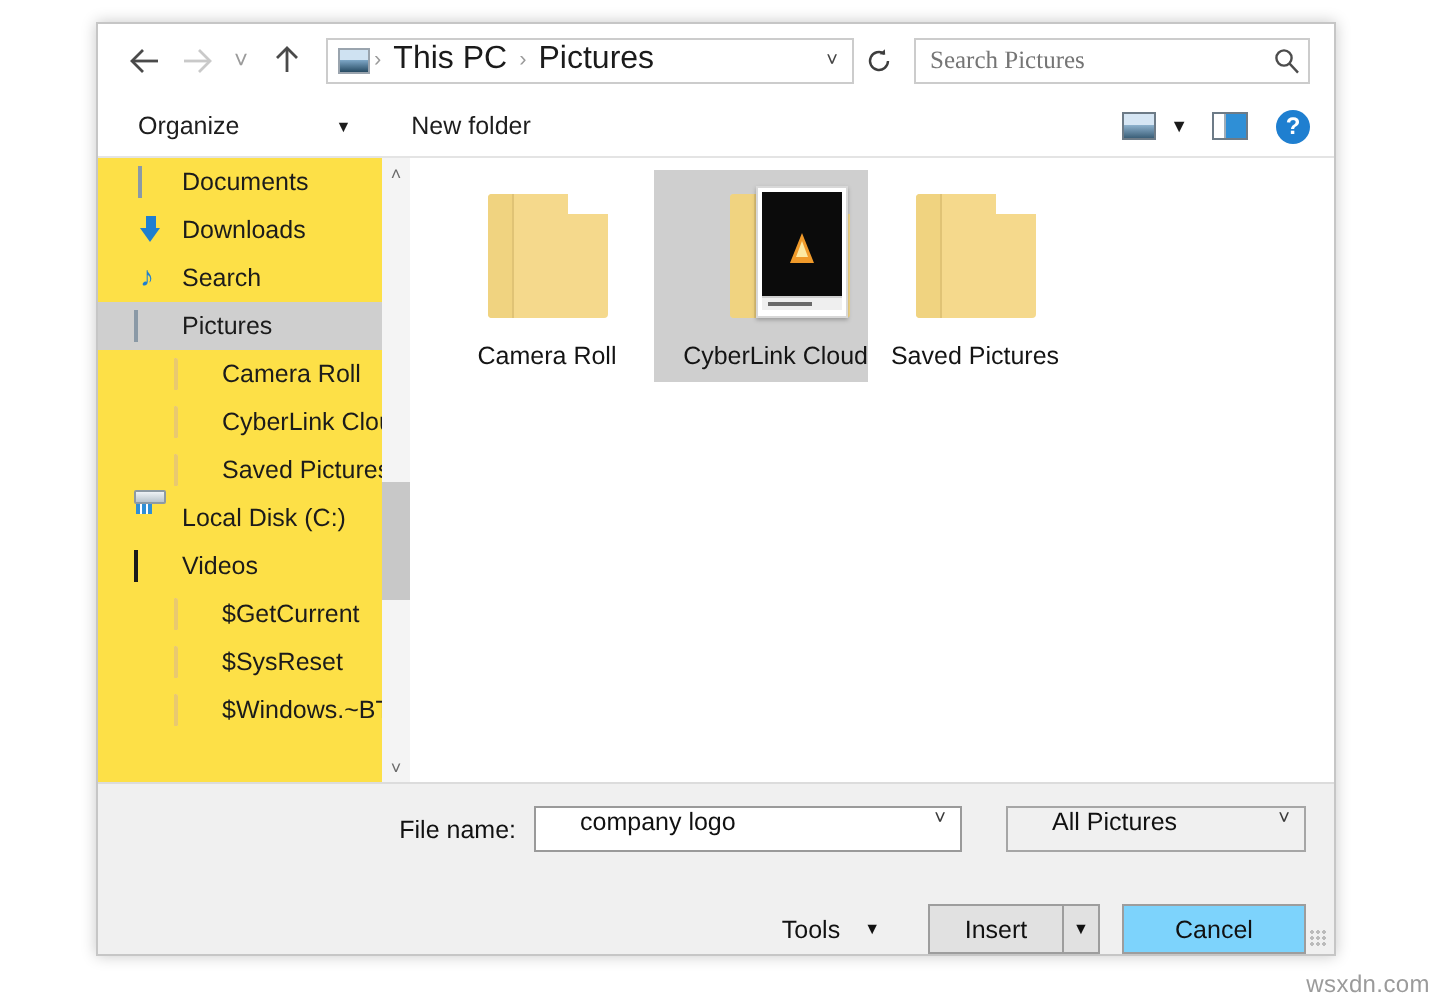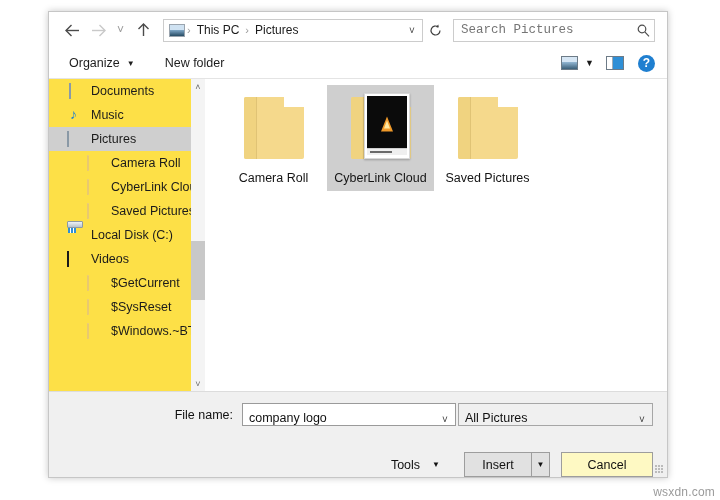--- a/index.html
+++ b/index.html
@@ -117,21 +117,21 @@
   .pic-icon {
     width: 16px; height: 13px;
     margin-left: 5px;
     flex: 0 0 auto;
     border: 1px solid #9aa4ae;
     background: linear-gradient(#cfe2f2 0%, #cfe2f2 45%, #7fa8c8 45%, #274b63 100%);
     box-sizing: border-box;
     position: relative;
   }
   .crumb {
-    font-size: 12px;
+    font-size: 16px;
     color: #1b1b1b;
     padding: 0 4px;
     white-space: nowrap;
   }
   .crumb-sep {
     color: #9a9a9a;
     font-size: 11px;
     padding: 0 2px;
   }
   .addr-drop {
@@ -163,21 +163,21 @@
     align-items: center;
     box-sizing: border-box;
   }
   .searchbox input {
     border: 0;
     outline: 0;
     flex: 1 1 auto;
     font-size: 12.5px;
     color: #0c4a6e;
     padding: 0 4px 0 7px;
-    font-family: Liberation Mono, monospace;
+    font-family: Liberation Serif, serif;
     background: transparent;
     min-width: 0;
   }
   .search-icon {
     width: 22px;
     display: flex;
     align-items: center;
     justify-content: center;
     color: #4c4c4c;
     flex: 0 0 auto;
@@ -193,20 +193,21 @@
     box-sizing: border-box;
     border-bottom: 1px solid #e4e4e4;
   }
   .cmd-item {
     font-size: 12.5px;
     color: #1d1d1d;
     display: flex;
     align-items: center;
     padding: 3px 6px;
     cursor: default;
+    gap: 41px;
   }
   .cmd-caret {
     font-size: 8px;
     margin-left: 7px;
     color: #1d1d1d;
   }
   .cmd-item.newfolder { margin-left: 18px; }
   .cmd-right {
     margin-left: auto;
     display: flex;
@@ -405,21 +406,21 @@
   .tile-row { display: flex; }
   .tile {
     width: 107px;
     padding-top: 6px;
     display: flex;
     flex-direction: column;
     align-items: center;
     cursor: default;
     background: transparent;
   }
-  .tile.selected { background: #cfcfcf; }
+  .tile.selected { background: #cfcfcf; align-items: flex-end; }
   .tile-art {
     width: 78px;
     height: 76px;
     position: relative;
   }
   
   .folder-big {
     position: absolute;
     left: 9px; top: 6px;
     width: 60px; height: 62px;
@@ -519,25 +520,26 @@
   .fname-label {
     font-size: 12.5px;
     color: #111111;
     margin-right: 9px;
   }
   .combo {
     height: 23px;
     border: 1px solid #9a9a9a;
     background: #ffffff;
     display: flex;
-    align-items: flex-end;
-    box-sizing: border-box;
+    align-items: flex-start;
+    box-sizing: border-box;
+    padding-left: 16px;
   }
   .combo.fname { width: 214px; }
-  .combo.ftype { width: 195px; margin-left: 2px; background: #f0f0f0; border-color: #a6a6a6; }
+  .combo.ftype { width: 150px; margin-left: 22px; background: #f0f0f0; border-color: #a6a6a6; }
   .combo input, .combo .val {
     border: 0; outline: 0;
     flex: 1 1 auto;
     font-size: 12.5px;
     color: #111;
     padding: 0 4px 0 6px;
     font-family: "Liberation Sans", sans-serif;
     background: transparent;
     min-width: 0;
   }
@@ -582,21 +584,21 @@
     align-items: center;
     justify-content: center;
     font-size: 8px;
     color: #111;
   }
   .btn {
     margin-left: 11px;
     height: 25px;
     width: 92px;
     border: 1px solid #9d9d9d;
-    background: #fef9c3;
+    background: #7dd3fc;
     font-size: 12.5px;
     color: #111;
     display: flex;
     align-items: center;
     justify-content: center;
     box-sizing: border-box;
     cursor: default;
   }
   .grip {
     position: absolute;
@@ -690,24 +692,28 @@
   <div class="body-row">
 
     <div class="tree-pane">
       <div class="tree-list">
 
         <div class="tree-item">
           <span class="tree-ico"><span class="ico-doc"></span></span>
           <span>Documents</span>
         </div>
 
+        <div class="tree-item">
+          <span class="tree-ico"><span class="ico-dl"></span></span>
+          <span>Downloads</span>
+        </div>
 
         <div class="tree-item">
           <span class="tree-ico"><span class="ico-music">♪</span></span>
-          <span>Music</span>
+          <span>Search</span>
         </div>
 
         <div class="tree-item selected">
           <span class="tree-ico"><span class="ico-pic"></span></span>
           <span>Pictures</span>
         </div>
 
         <div class="tree-item indent">
           <span class="tree-ico"><span class="ico-folder"></span></span>
           <span>Camera Roll</span>

